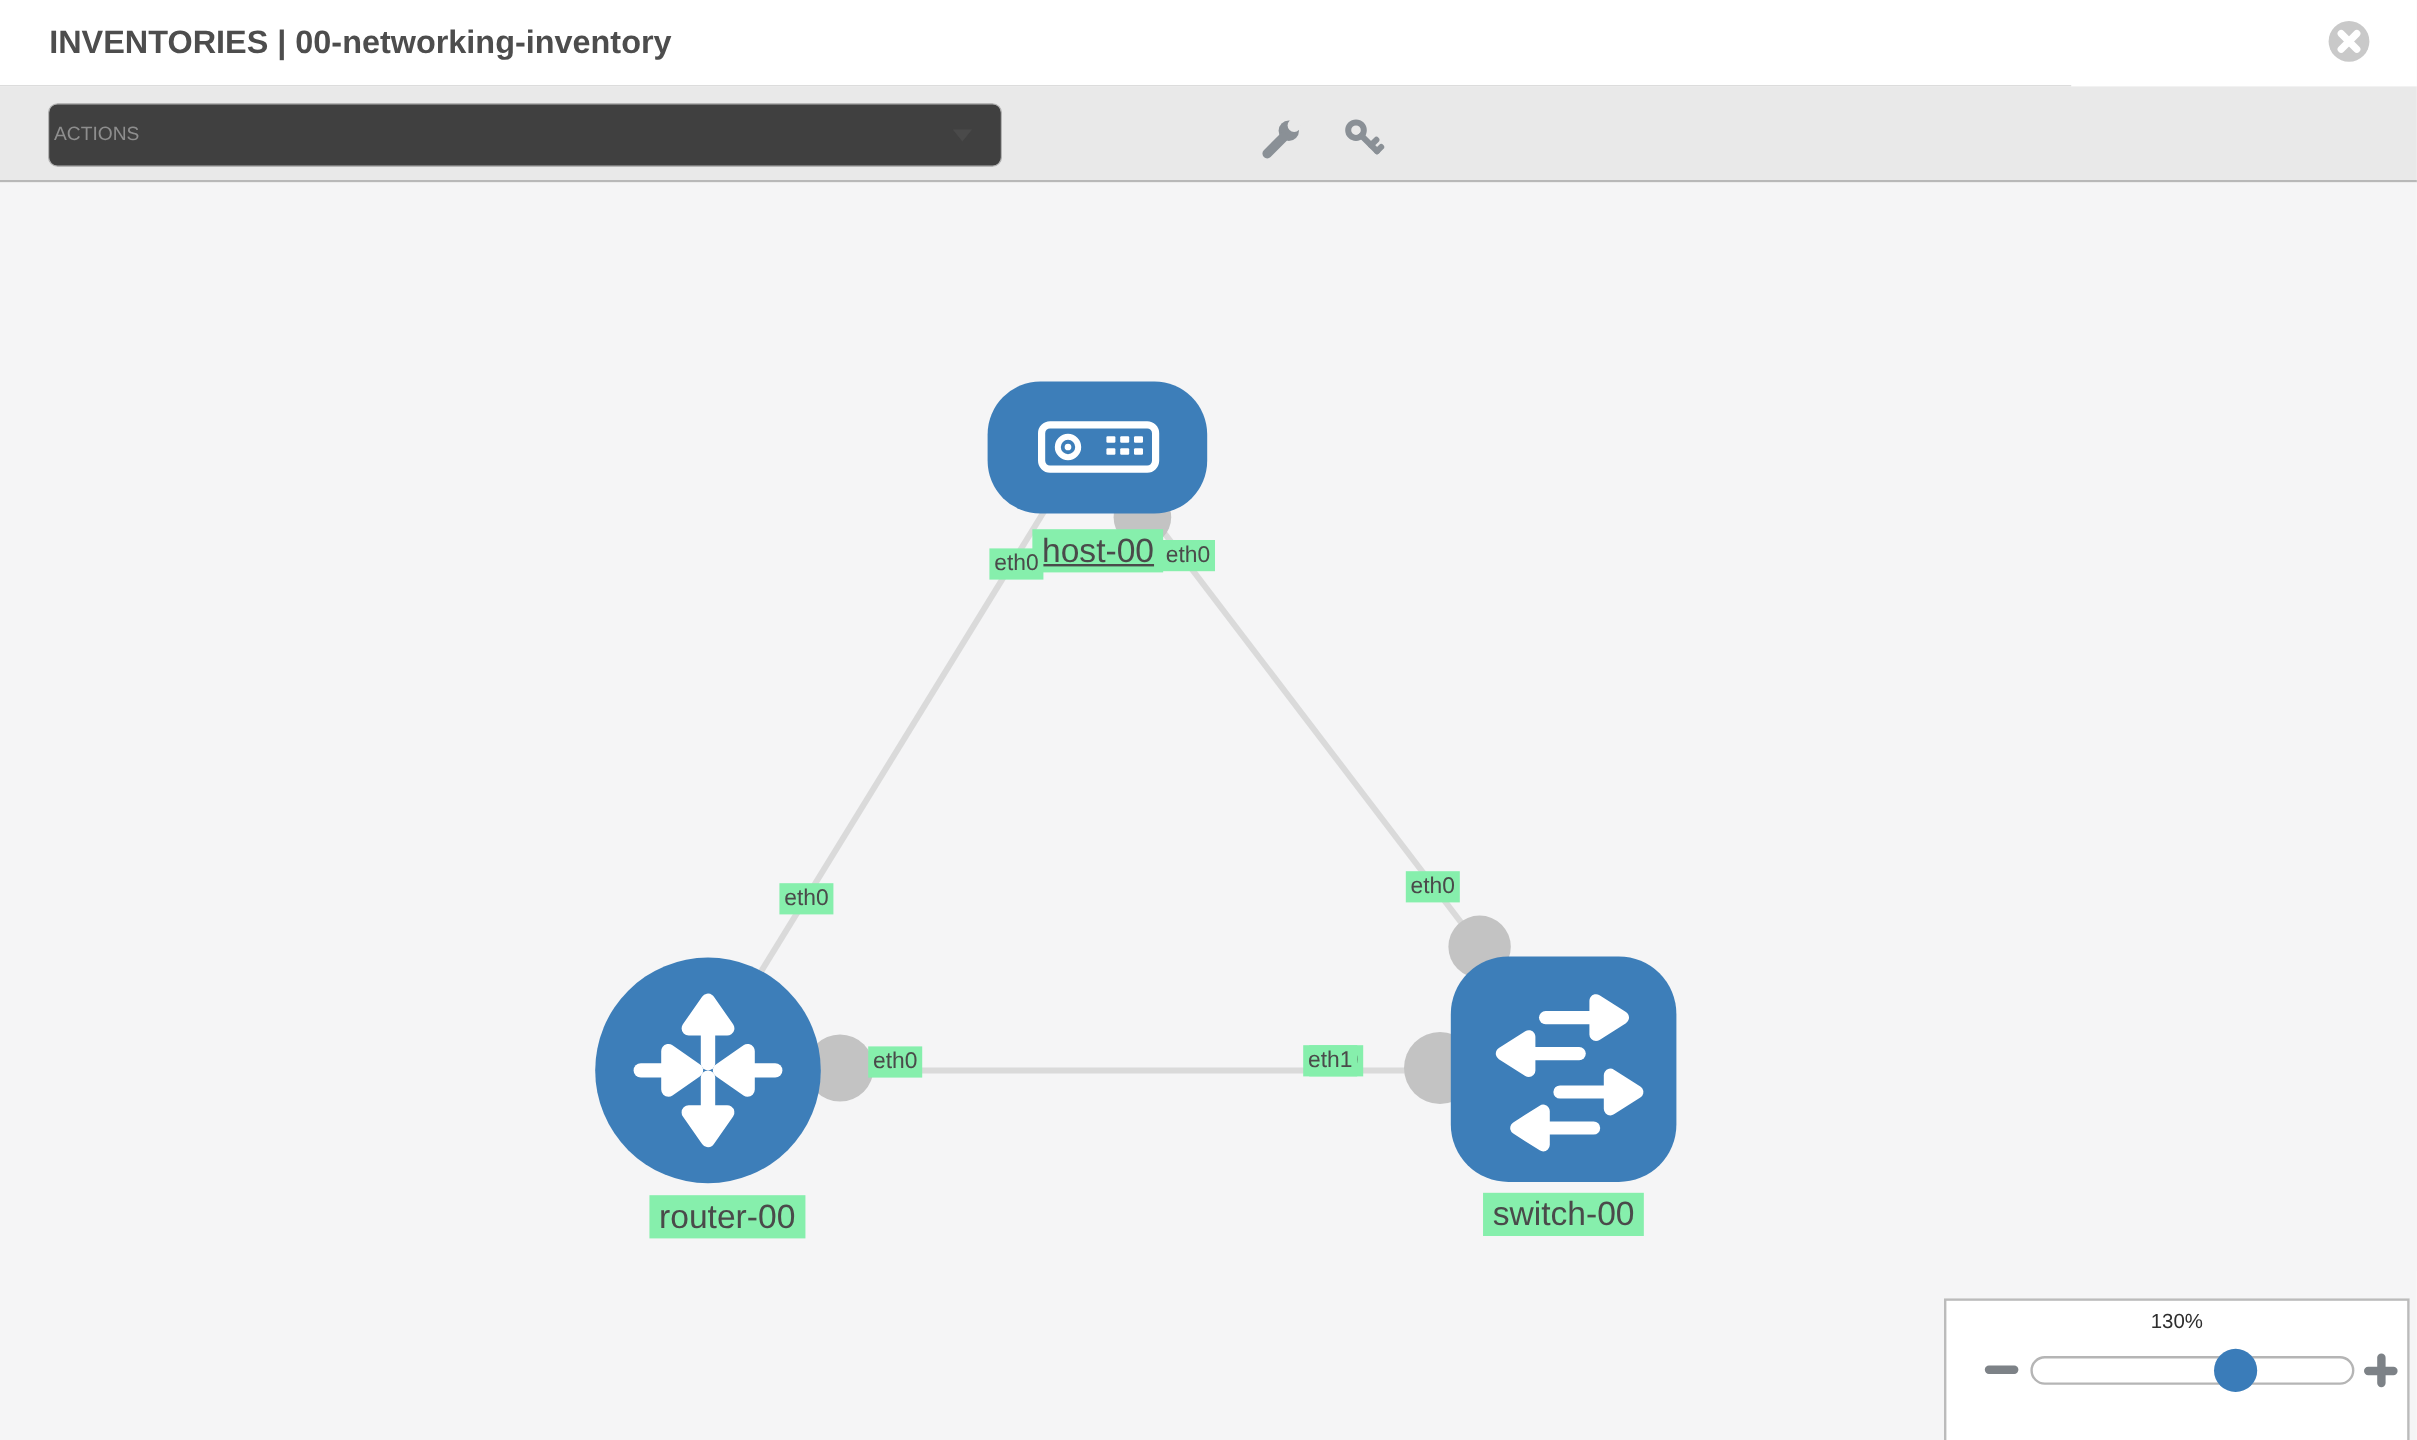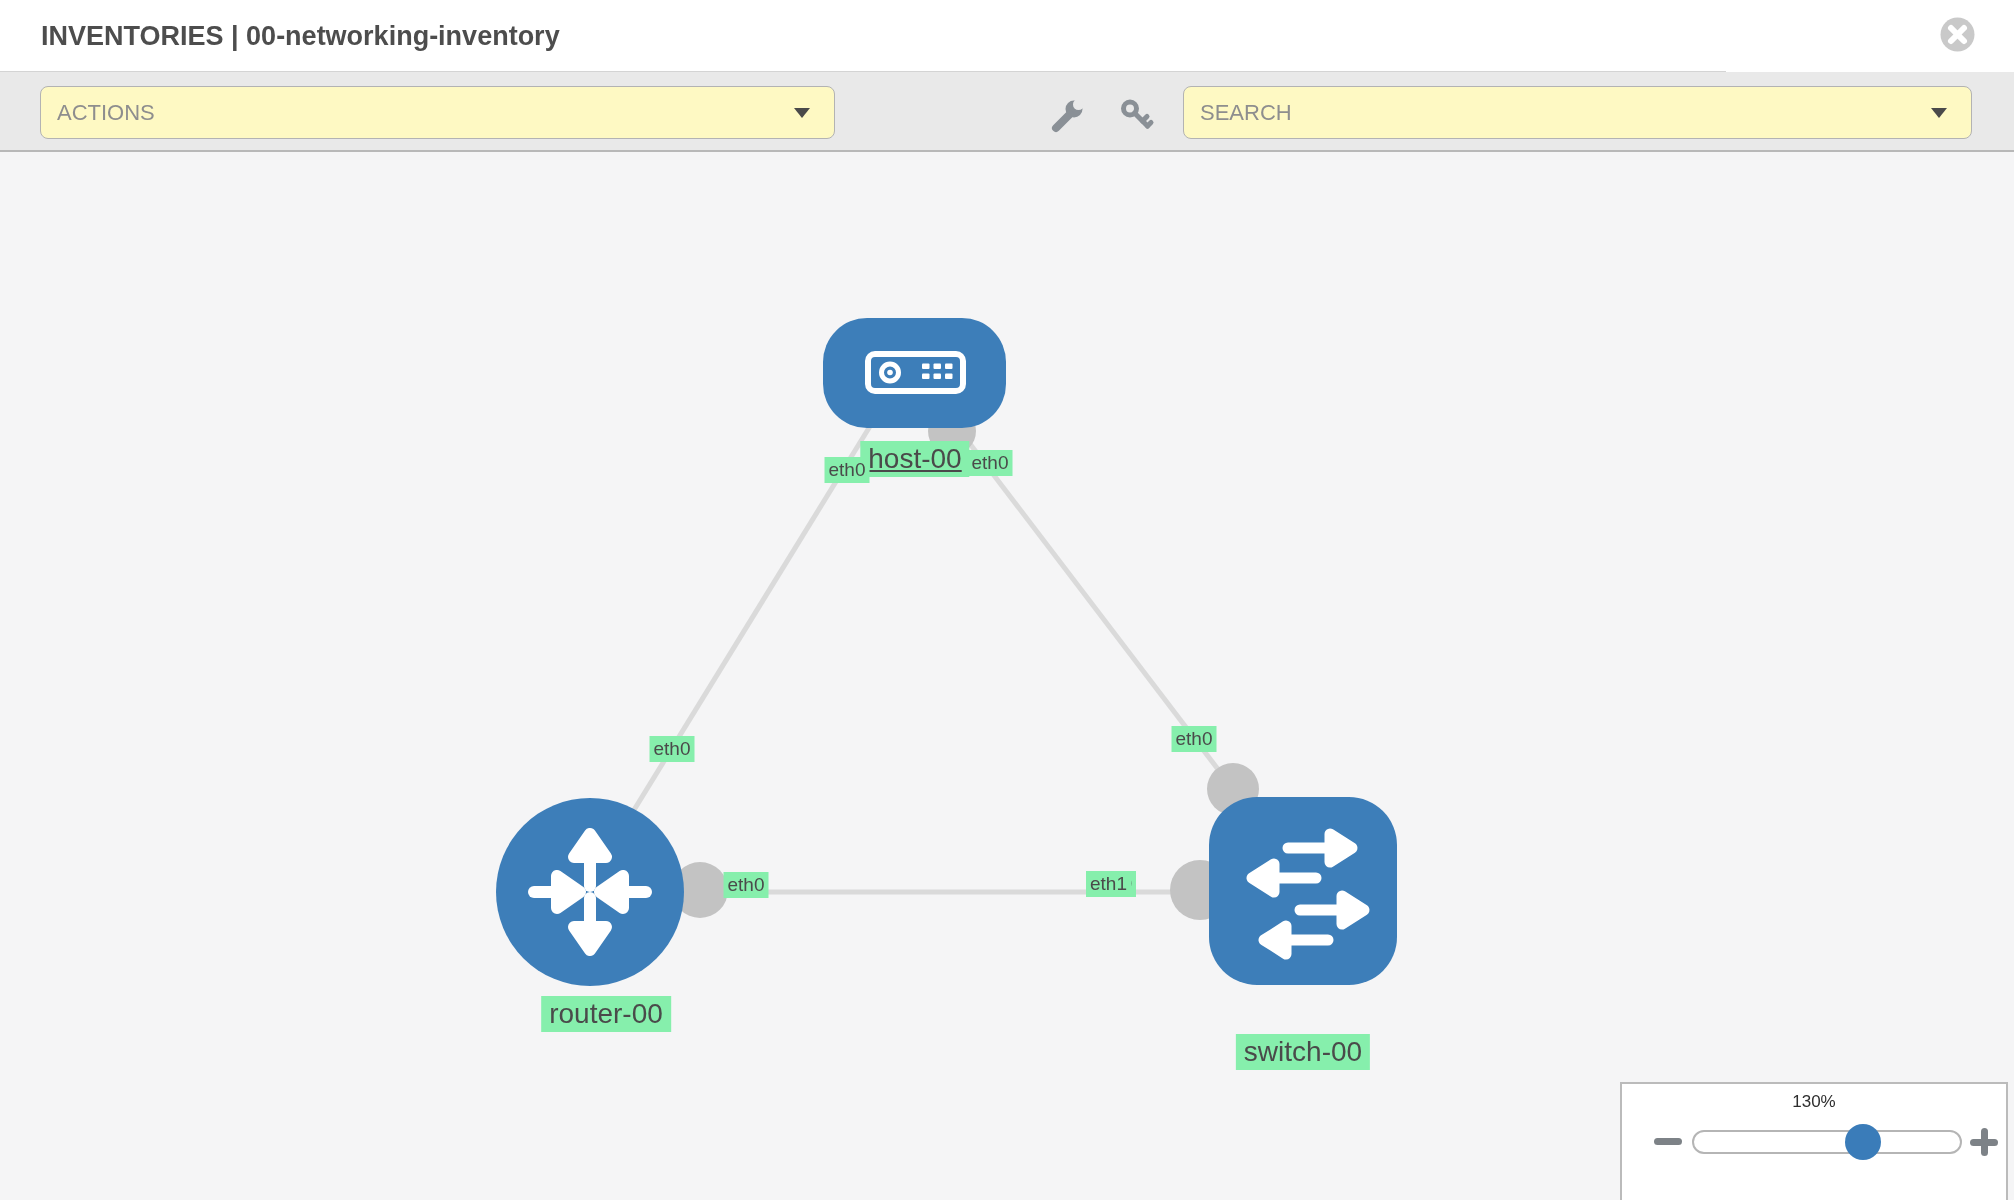--- a/index.html
+++ b/index.html
@@ -7,21 +7,21 @@
     width:2014px;height:1200px;overflow:hidden;position:relative;
     background:#ffffff;font-family:"Liberation Sans",sans-serif;
     -webkit-font-smoothing:antialiased;
   }
   
   .header{position:absolute;top:0;left:0;width:1726px;height:71px;background:#ffffff;border-bottom:1px solid #d4d4d4;}
   .page-title{position:absolute;left:41px;top:50%;transform:translateY(-50%);font-size:27px;font-weight:bold;color:#4d4d4d;}
   .close-btn{position:absolute;left:1939px;top:16px;width:37px;height:37px;cursor:pointer;}
   
   .toolbar{position:absolute;top:72px;left:0;width:2014px;height:80px;background:#e9e9e9;border-bottom:2px solid #b8b8b8;box-sizing:border-box;}
-  .select-box{position:absolute;top:14px;height:53px;background:#fef9c3;border:1px solid #b3b3b3;border-radius:8px;box-sizing:border-box;display:flex;align-items:center;padding:0 16px;color:#8e8e8e;font-size:22px;cursor:pointer;}
+  .select-box{position:absolute;top:14px;height:53px;background:#404040;border:1px solid #b3b3b3;border-radius:8px;box-sizing:border-box;display:flex;align-items:center;padding:0 4px;color:#8e8e8e;font-size:16px;cursor:pointer;}
   .select-actions{left:40px;width:795px;}
   .select-search{left:1183px;width:789px;}
   .caret{position:absolute;right:24px;top:50%;margin-top:-5px;width:0;height:0;border-left:8px solid transparent;border-right:8px solid transparent;border-top:10px solid #4a4a4a;}
   .tool-icon{position:absolute;top:24px;width:40px;height:40px;cursor:pointer;}
   .icon-wrench{left:1048px;}
   .icon-key{left:1117px;}
   
   .canvas{position:absolute;top:152px;left:0;width:2014px;height:1048px;background:#f5f5f6;overflow:hidden;}
   .topo-svg{position:absolute;top:0;left:0;}
   .node{position:absolute;background:#3d7eb9;display:flex;align-items:center;justify-content:center;cursor:pointer;}
@@ -71,24 +71,20 @@
   </div>
   <div class="tool-icon icon-key">
     <svg width="40" height="40" viewBox="0 0 40 40">
       <circle cx="13" cy="12.5" r="6.5" fill="none" stroke="#8a9096" stroke-width="5"></circle>
       <line x1="17.5" y1="17" x2="30.5" y2="30" stroke="#8a9096" stroke-width="5" stroke-linecap="round"></line>
       <line x1="25.5" y1="25" x2="30" y2="20.5" stroke="#8a9096" stroke-width="5" stroke-linecap="round"></line>
       <line x1="30.5" y1="30" x2="34" y2="26.5" stroke="#8a9096" stroke-width="5" stroke-linecap="round"></line>
     </svg>
   </div>
 
-  <div class="select-box select-search">
-    <span>SEARCH</span>
-    <span class="caret"></span>
-  </div>
 </div>
 
 <div class="canvas">
 
   <svg class="topo-svg" width="2014" height="1048" viewBox="0 0 2014 1048">
     <line x1="880" y1="258" x2="618" y2="684" stroke="#dadada" stroke-width="5"></line>
     <line x1="948" y1="263" x2="1233" y2="637" stroke="#dadada" stroke-width="5"></line>
     <line x1="700" y1="740" x2="1200" y2="740" stroke="#dadada" stroke-width="5"></line>
     <circle cx="952" cy="279" r="24" fill="#c3c3c3"></circle>
     <circle cx="700" cy="738" r="28" fill="#c3c3c3"></circle>
@@ -135,21 +131,21 @@
         <line x1="91" y1="113" x2="136" y2="113"></line>
         <polygon points="155,113 133,99 133,127"></polygon>
         <line x1="119" y1="143" x2="74" y2="143"></line>
         <polygon points="55,143 77,129 77,157"></polygon>
       </g>
     </svg>
   </div>
 
   <div class="chip node-label" style="left:915px;top:307px;text-decoration:underline;">host-00</div>
   <div class="chip node-label" style="left:606px;top:862px;">router-00</div>
-  <div class="chip node-label" style="left:1303px;top:900px;">switch-00</div>
+  <div class="chip node-label" style="left:1303px;top:860px;">switch-00</div>
 
   <div class="chip iface-label" style="left:847px;top:318px;">eth0</div>
   <div class="chip iface-label" style="left:990px;top:311px;">eth0</div>
   <div class="chip iface-label" style="left:672px;top:597px;">eth0</div>
   <div class="chip iface-label" style="left:1194px;top:587px;">eth0</div>
   <div class="chip iface-label" style="left:746px;top:733px;">eth0</div>
   <div class="chip iface-label-abs" style="left:1091px;top:719px;">eth0</div>
   <div class="chip iface-label-abs" style="left:1086px;top:719px;">eth1</div>
 
   <div class="zoom-panel">

